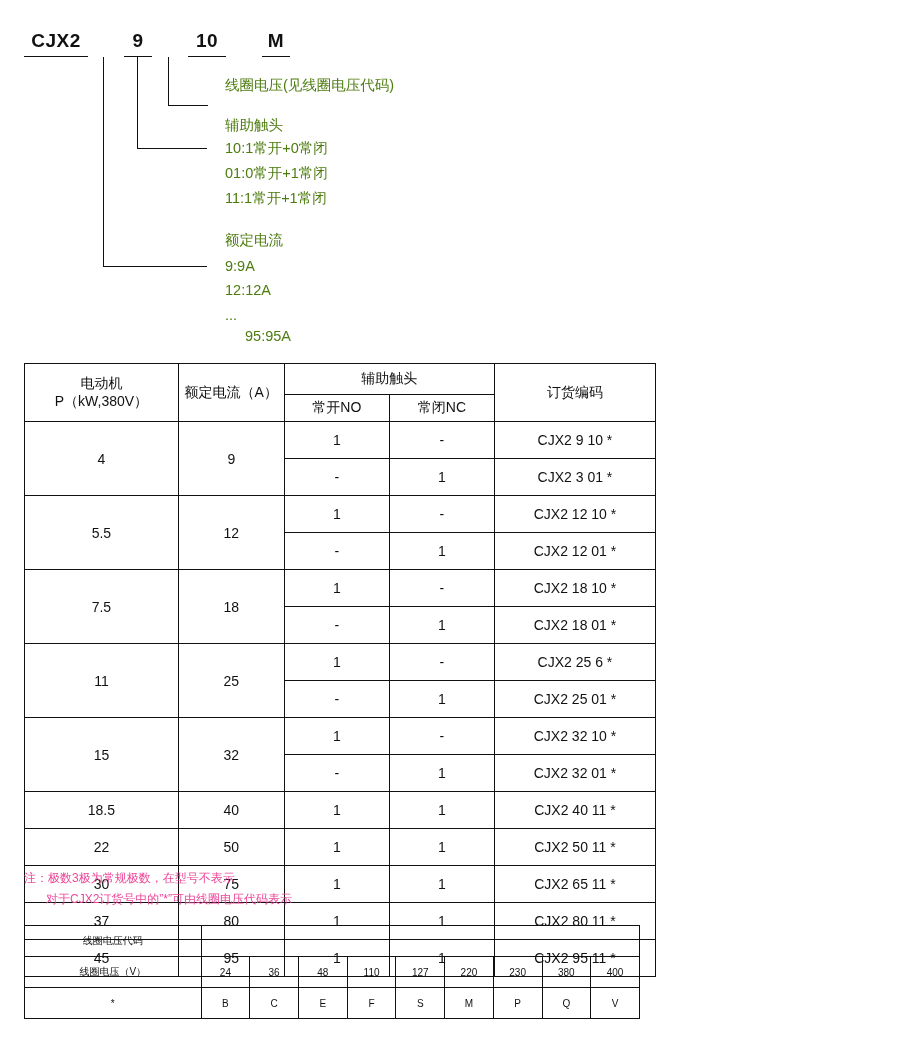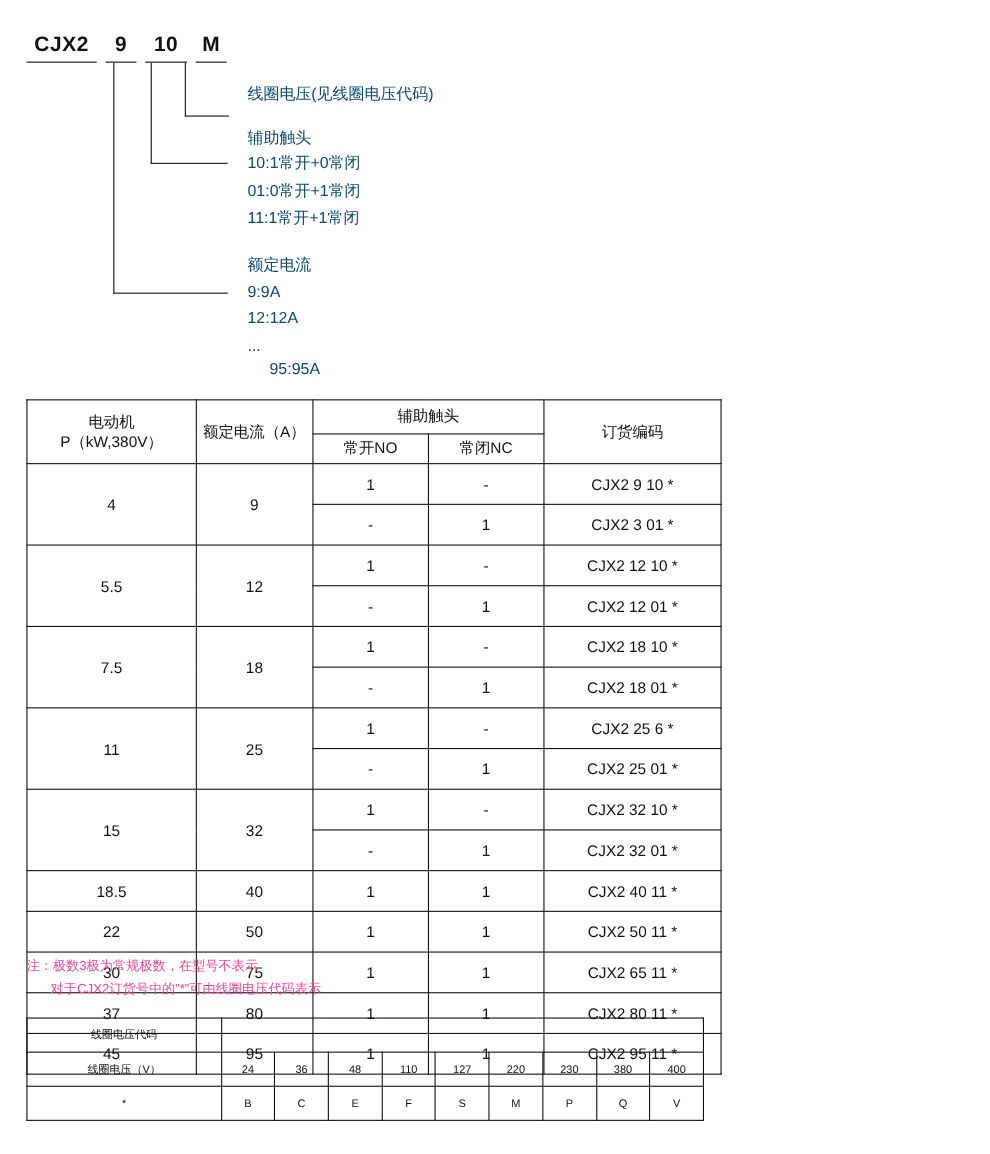--- a/index.html
+++ b/index.html
@@ -25,20 +25,21 @@
   }
   .model-code {
     position: absolute;
     top: 30px;
     left: 24px;
     font-weight: bold;
     font-size: 19px;
     letter-spacing: 0.5px;
     display: flex;
     align-items: flex-end;
+    gap: 28px;
   }
   .model-code .seg {
     display: inline-block;
     text-align: center;
     padding: 0 4px 4px 4px;
     border-bottom: 1.4px solid #111;
   }
   .seg-cjx2 { width: 56px; }
   .seg-9 { width: 20px; margin-left: 8px; }
   .seg-10 { width: 30px; margin-left: 8px; }
@@ -49,21 +50,21 @@
     position: absolute;
     background: #111;
   }
   .v-line { width: 1.4px; }
   .h-line { height: 1.4px; }
 
   .lbl {
     position: absolute;
     font-size: 14.5px;
     white-space: nowrap;
-    color: #0c4a6e;
+    color: #4d7c0f;
   }
 
   
   .main-table {
     position: absolute;
     top: 363px;
     left: 24px;
     width: 632px;
     border-collapse: collapse;
     font-size: 14px;

